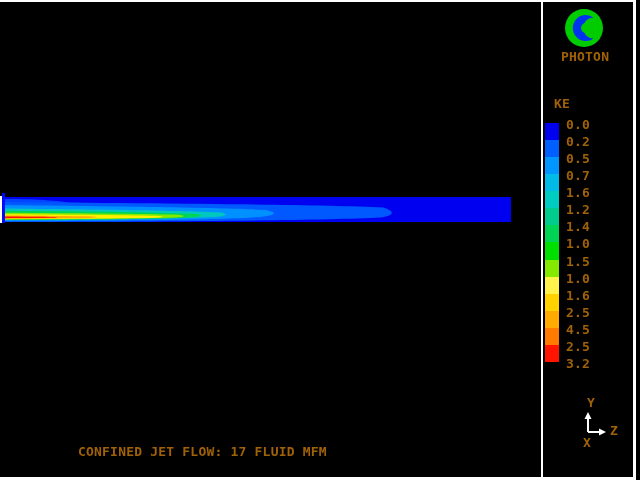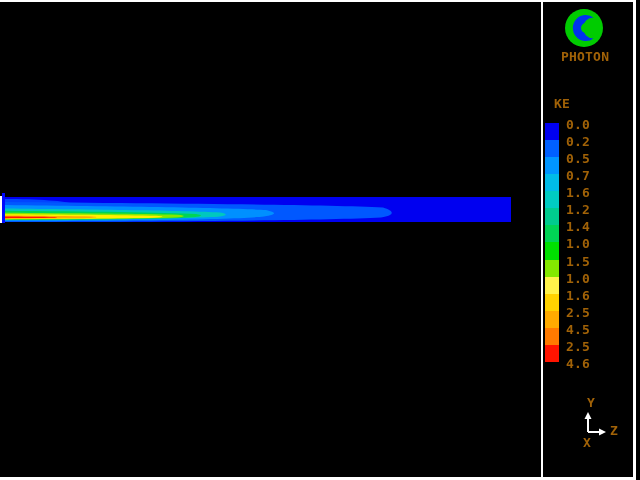--- a/index.html
+++ b/index.html
@@ -72,27 +72,28 @@
       <div class="lval">1.6</div>
       <div class="lval">1.2</div>
       <div class="lval">1.4</div>
       <div class="lval">1.0</div>
       <div class="lval">1.5</div>
       <div class="lval">1.0</div>
       <div class="lval">1.6</div>
       <div class="lval">2.5</div>
       <div class="lval">4.5</div>
       <div class="lval">2.5</div>
-      <div class="lval">4.6</div>
+      <div class="lval">3.2</div>
     </div>
 
   <svg width="40" height="40" viewBox="0 0 40 40" style="left:575px;top:405px;">
     <line x1="13" y1="27" x2="13" y2="12" stroke="#fff" stroke-width="2"></line>
     <polygon points="13,7 9.5,14 16.5,14" fill="#fff"></polygon>
     <line x1="13" y1="27" x2="26" y2="27" stroke="#fff" stroke-width="2"></line>
     <polygon points="31,27 24,23.5 24,30.5" fill="#fff"></polygon>
   </svg>
   <div class="txt" style="left:587px;top:396px;">Y</div>
   <div class="txt" style="left:610px;top:424px;">Z</div>
   <div class="txt" style="left:583px;top:436px;">X</div>
 
+  <div class="txt" style="left:78px;top:445px;">CONFINED JET FLOW: 17 FLUID MFM</div>
 
 </div>
 
 </body></html>

